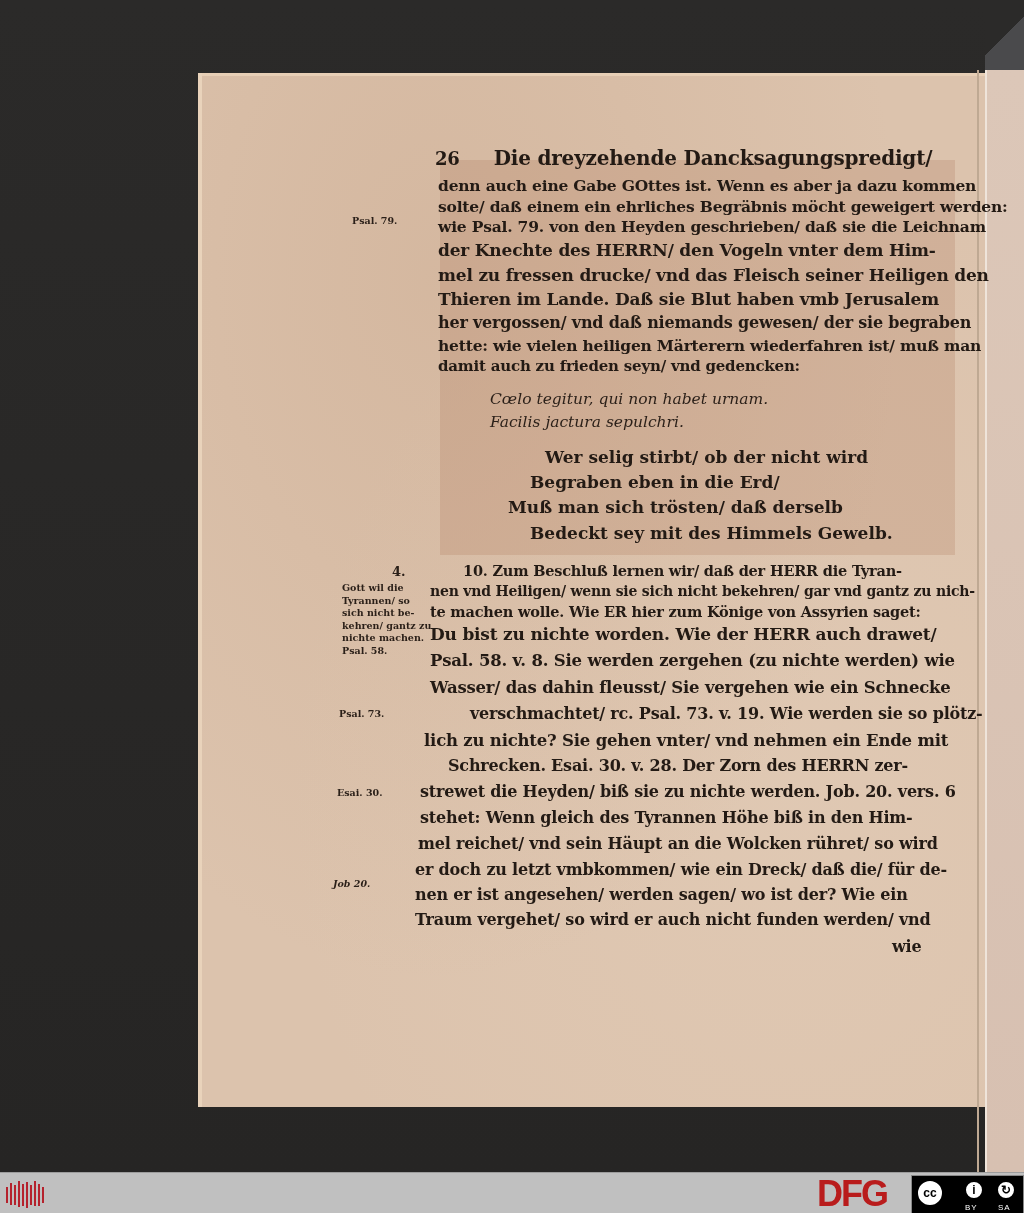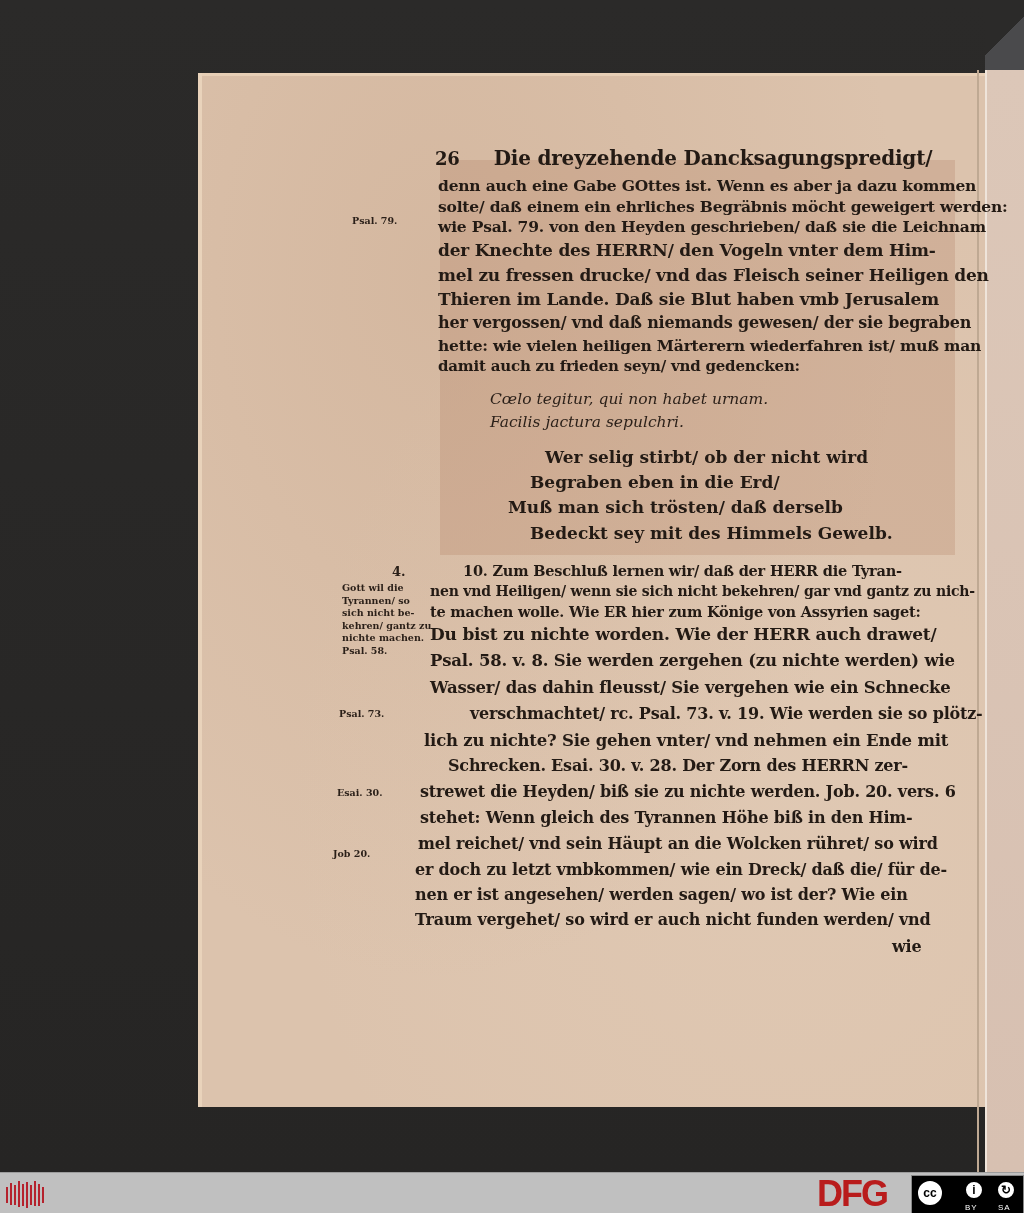--- a/index.html
+++ b/index.html
@@ -148,21 +148,21 @@
 <div class="margin-note" style="left:342px;top:582px;">
   <div>Gott wil die</div>
   <div>Tyrannen/ so</div>
   <div>sich nicht be-</div>
   <div>kehren/ gantz zu</div>
   <div>nichte machen.</div>
   <div>Psal. 58.</div>
 </div>
 <div class="margin-note" style="left:339px;top:708px;">Psal. 73.</div>
 <div class="margin-note" style="left:337px;top:787px;">Esai. 30.</div>
-<div class="margin-note" style="left:333px;top:848px;">Job 20.</div>
+<div class="margin-note" style="left:333px;top:878px;font-style:italic;">Job 20.</div>
 
 <div class="footer">
   <svg class="hab-logo" viewBox="0 0 42 30">
     <g fill="#b5222d">
       <rect x="1" y="8" width="2" height="16"></rect>
       <rect x="5" y="4" width="2" height="22"></rect>
       <rect x="9" y="6" width="2" height="20"></rect>
       <rect x="13" y="2" width="2" height="26"></rect>
       <rect x="17" y="5" width="2" height="22"></rect>
       <rect x="21" y="3" width="2" height="26"></rect>

